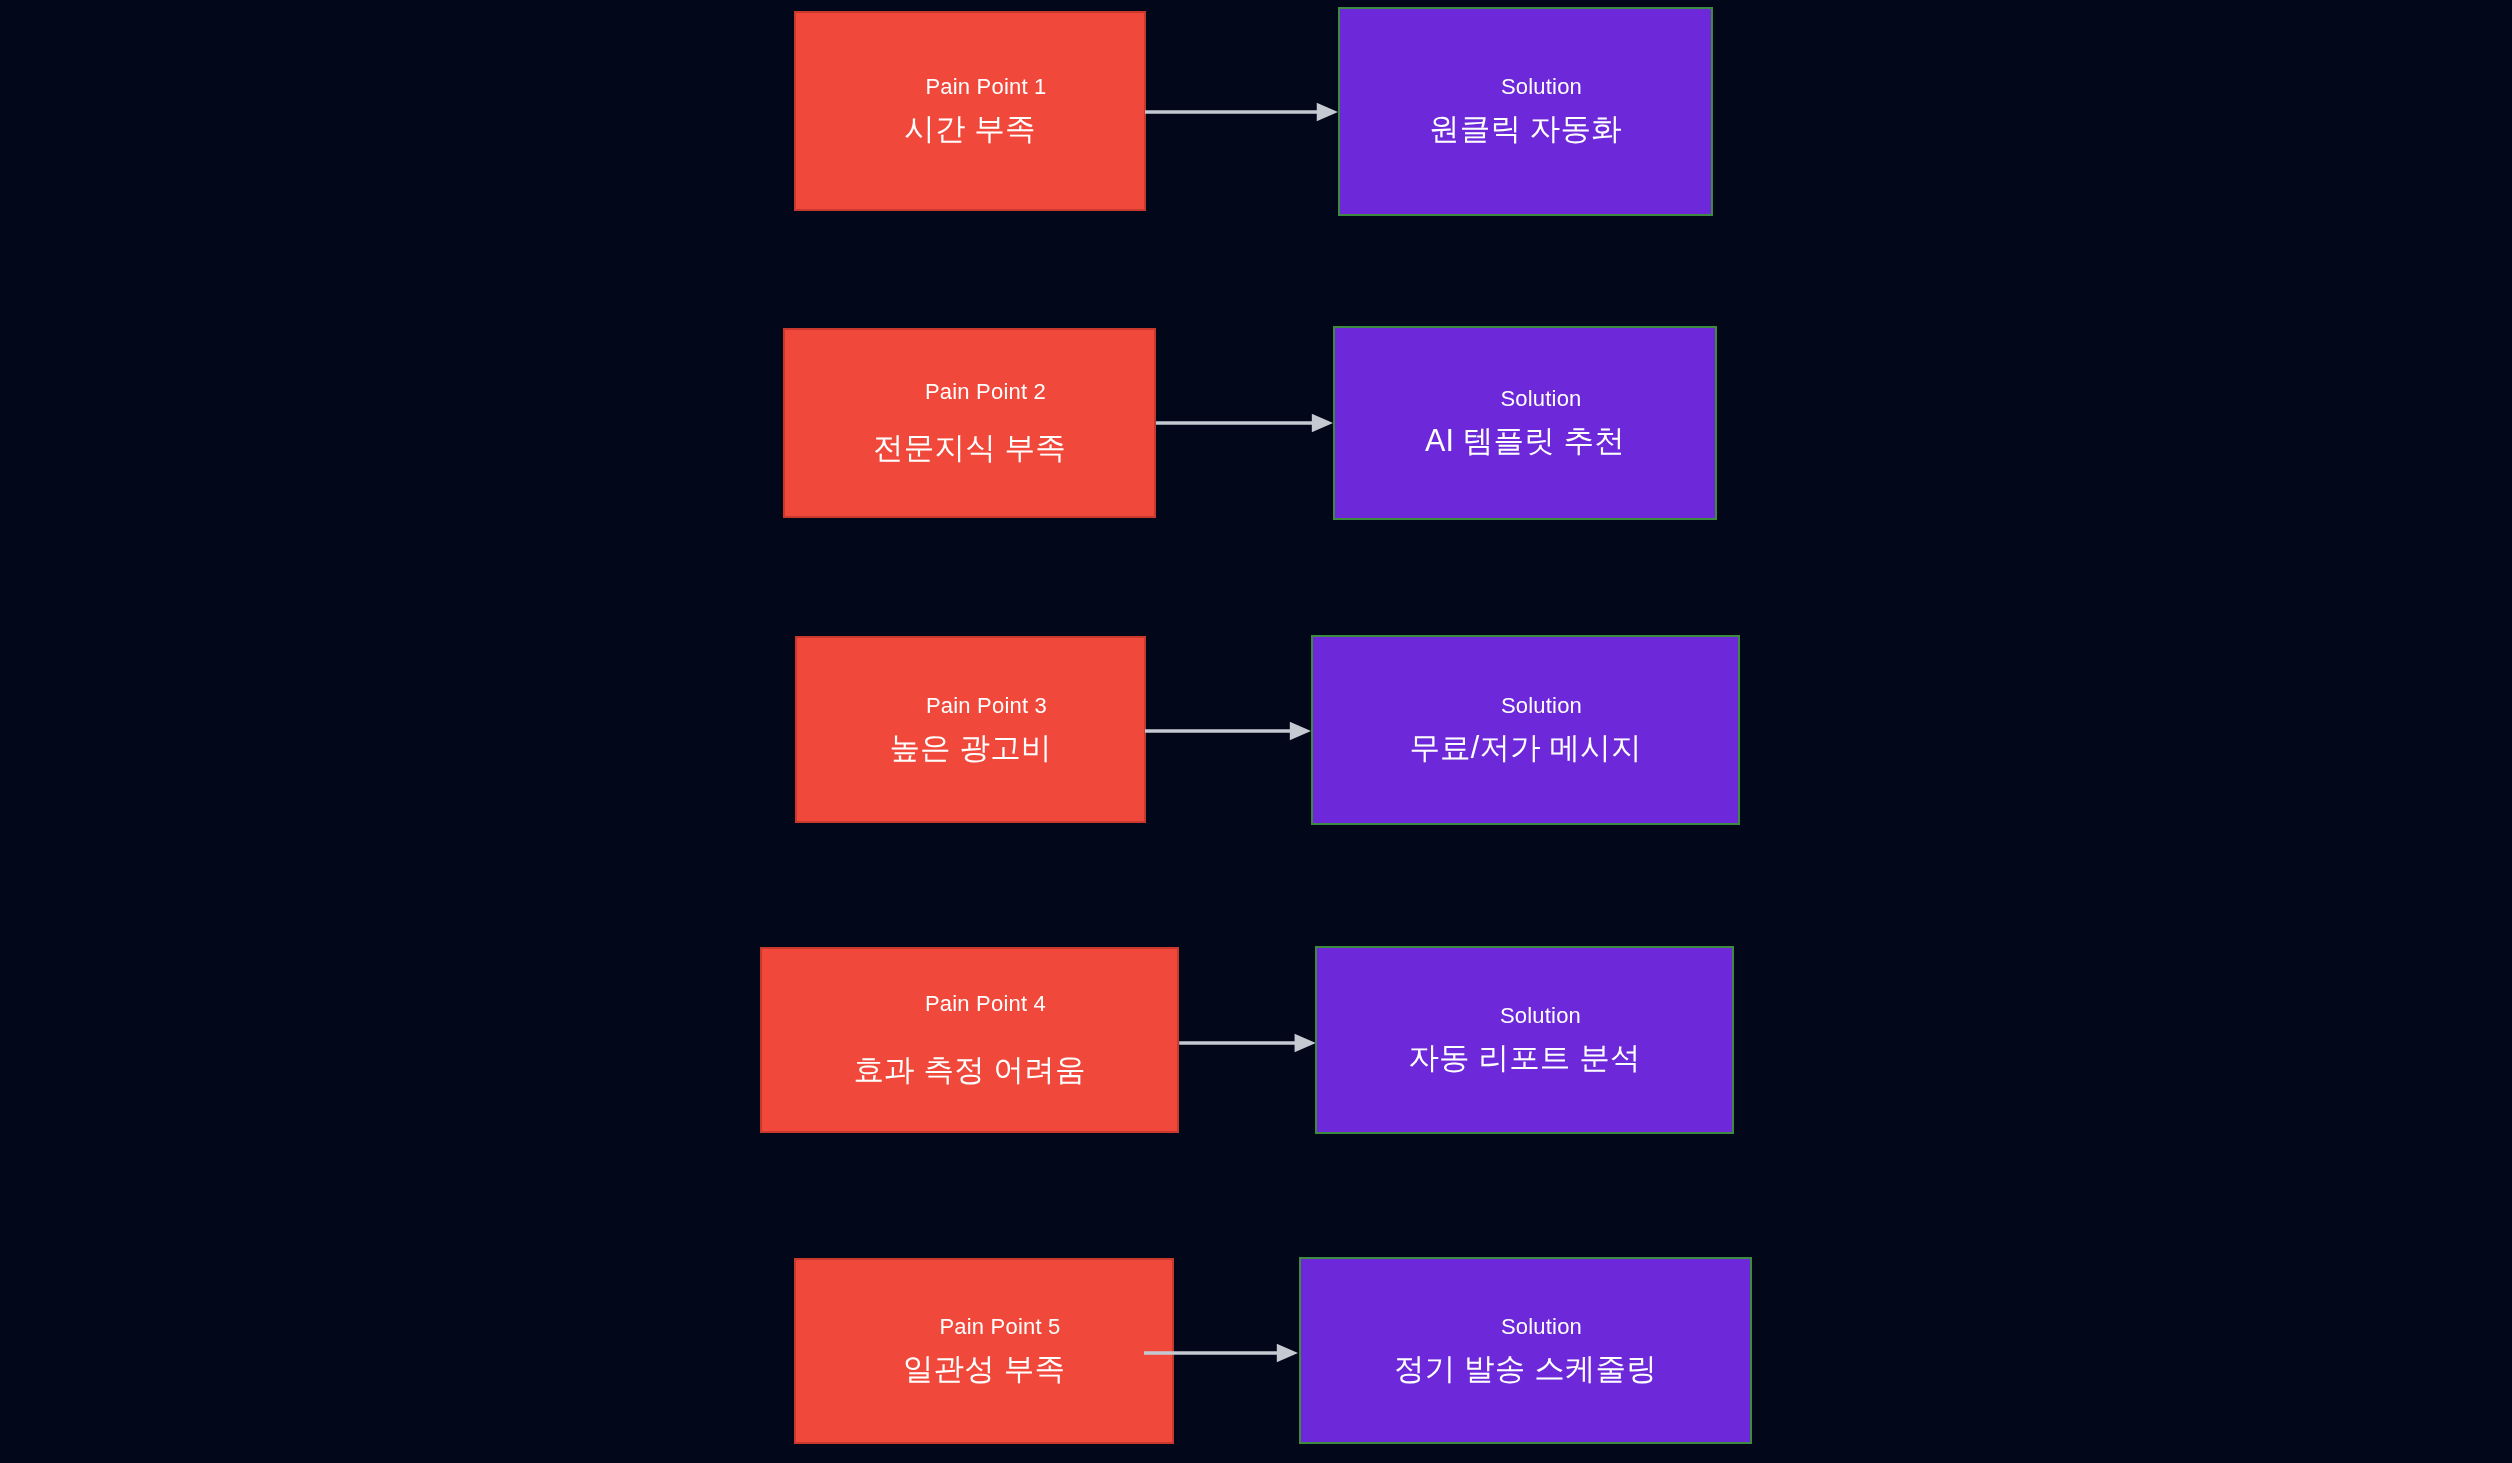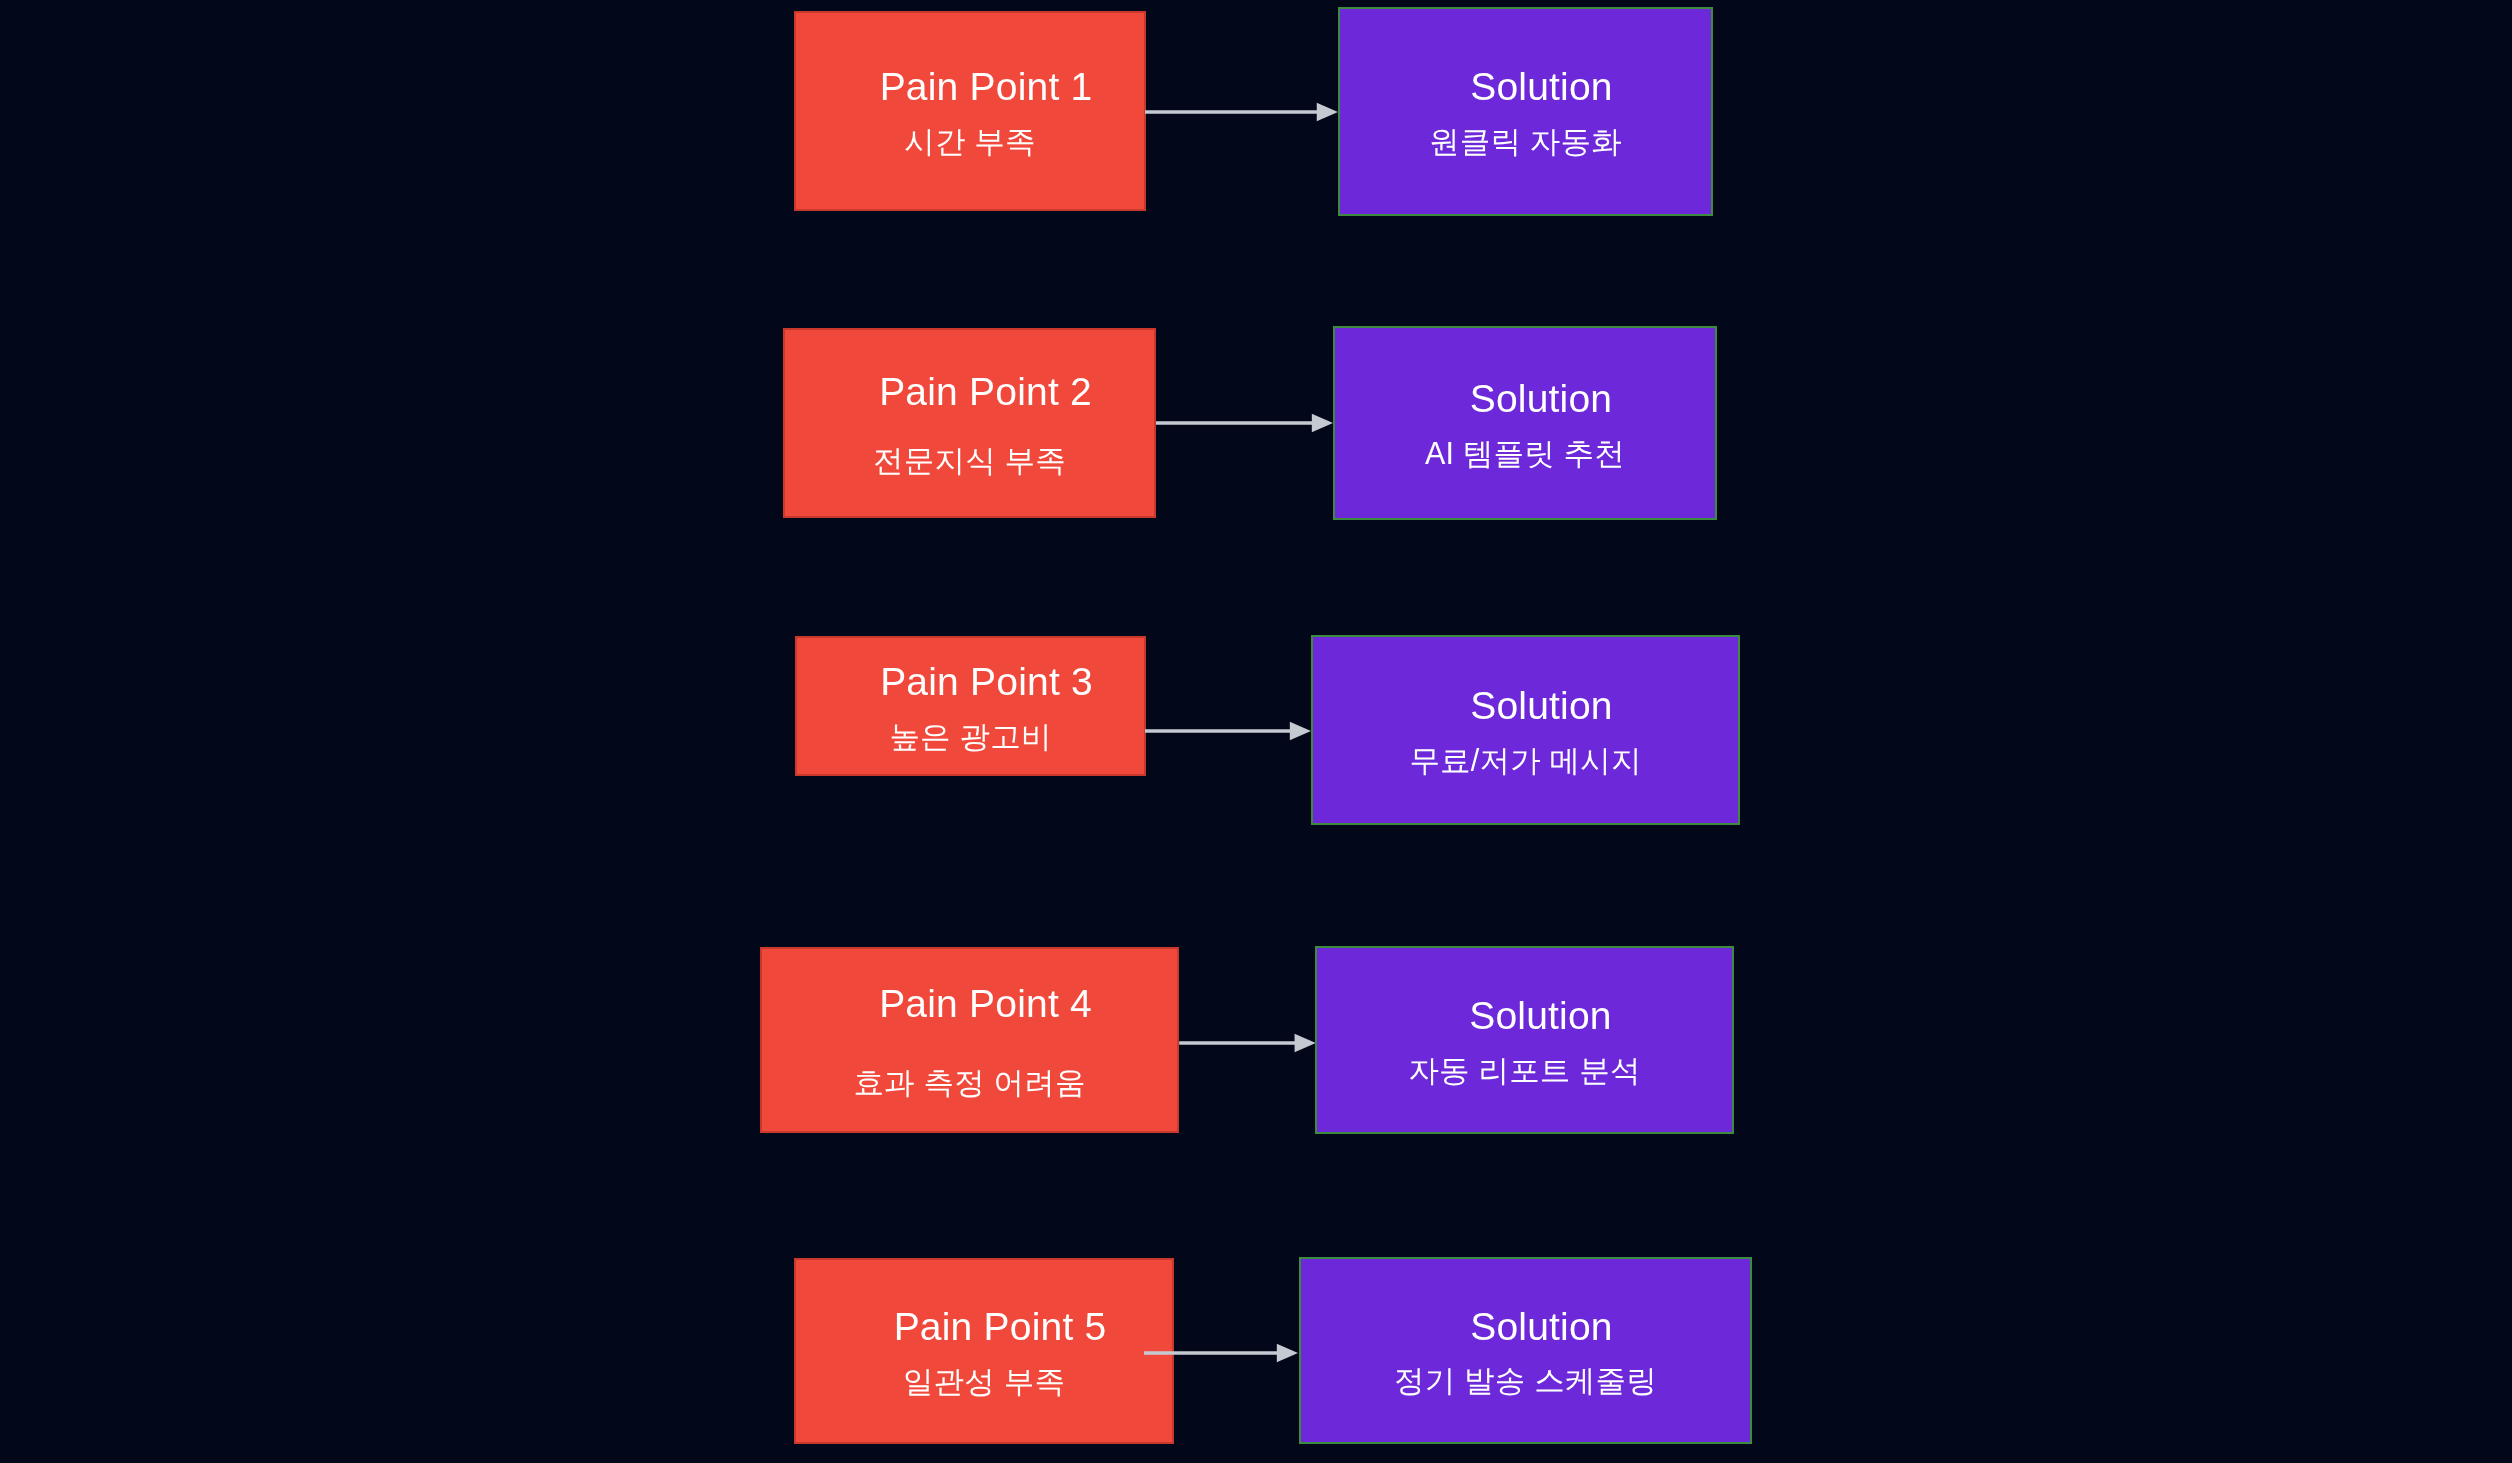--- a/index.html
+++ b/index.html
@@ -22,21 +22,21 @@
     box-sizing: border-box;
     display: flex;
     flex-direction: column;
     align-items: center;
     justify-content: center;
     text-align: center;
     color: #ffffff;
     line-height: 1.42;
     letter-spacing: 0.2px;
   }
-  .node .l1 { display: block; font-size: 39px; font-weight: 400; margin-left: 32px; }
+  .node .l1 { display: block; font-size: 22px; font-weight: 400; margin-left: 32px; }
   .node .l2 { display: block; font-size: 30.5px; font-weight: 400; margin-top: 5px; }
   .node.pain {
     background: #f0493b;
     border: 2.8px solid #c8382c;
   }
   .node.sol {
     background: #6d28d9;
     border: 2.8px solid #3d8b40;
   }
   .edge {
@@ -75,21 +75,21 @@
     <svg width="177" height="24" viewBox="0 0 192 26" aria-hidden="true">
       <line x1="0" y1="13" x2="171" y2="13" stroke="#c5cad2" stroke-width="4"></line>
       <polygon points="169,3 192,13 169,23" fill="#c5cad2"></polygon>
     </svg>
   </div>
   <div class="node sol" style="left:1333px; top:326px; width:384px; height:194px;">
     <span class="l1">Solution</span>
     <span class="l2">AI 템플릿 추천</span>
   </div>
 
-  <div class="node pain" style="left:795px; top:636px; width:351px; height:140px;">
+  <div class="node pain" style="left:795px; top:636px; width:351px; height:187px;">
     <span class="l1">Pain Point 3</span>
     <span class="l2">높은 광고비</span>
   </div>
   <div class="edge" style="left:1145px; top:719px; width:166px;">
     <svg width="166" height="24" viewBox="0 0 180 26" aria-hidden="true">
       <line x1="0" y1="13" x2="159" y2="13" stroke="#c5cad2" stroke-width="4"></line>
       <polygon points="157,3 180,13 157,23" fill="#c5cad2"></polygon>
     </svg>
   </div>
   <div class="node sol" style="left:1311px; top:635px; width:429px; height:190px;">

